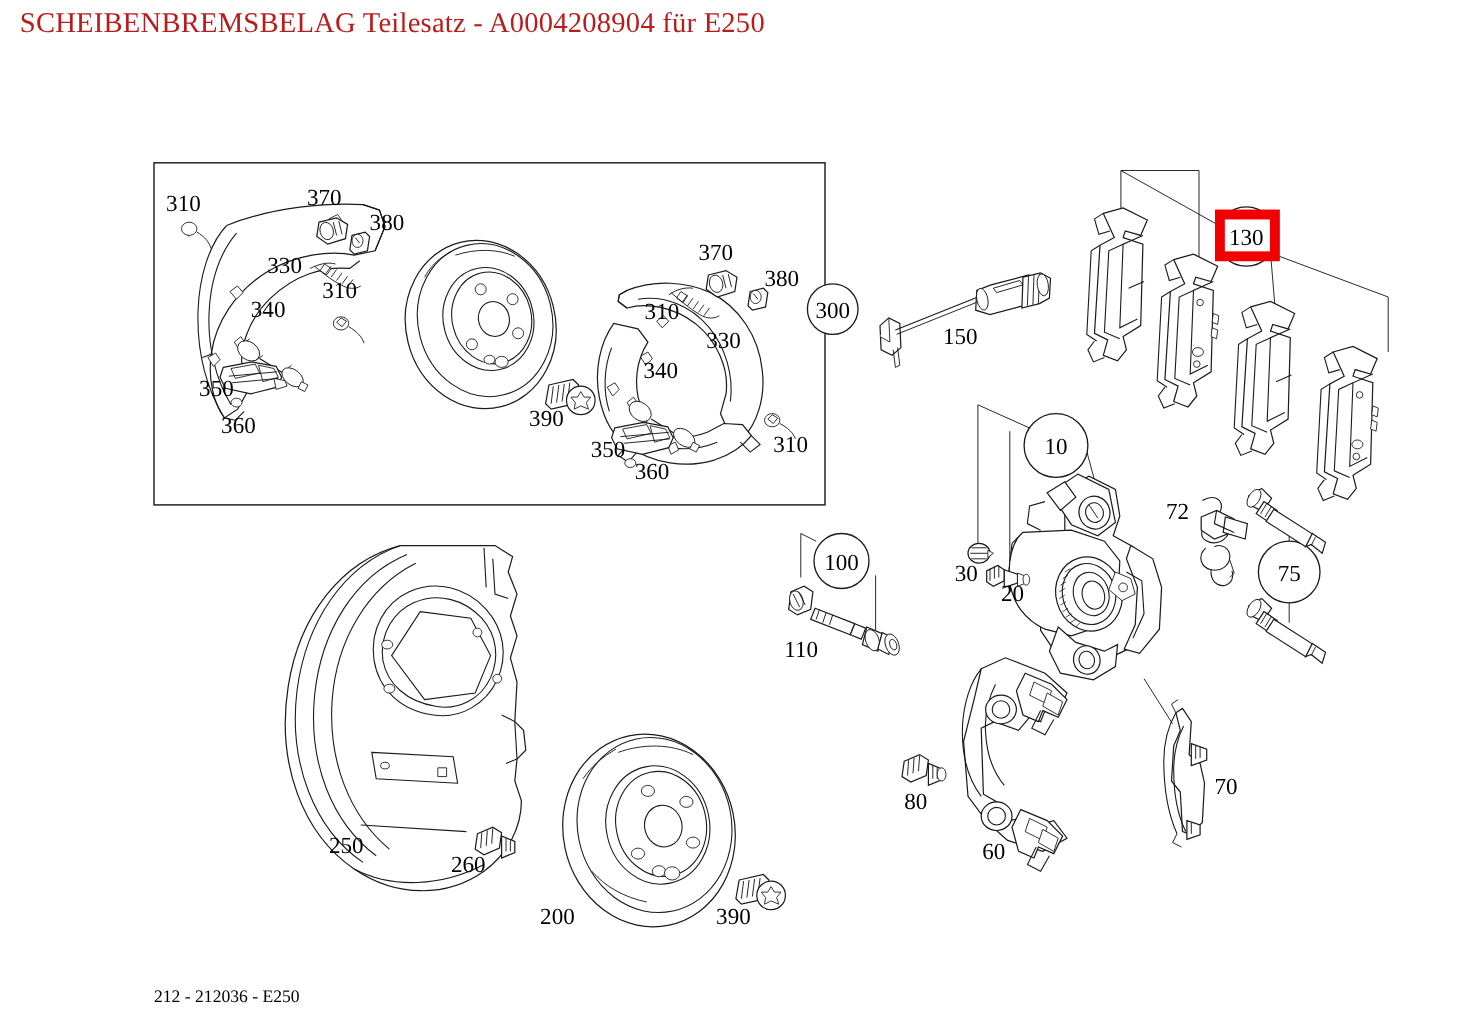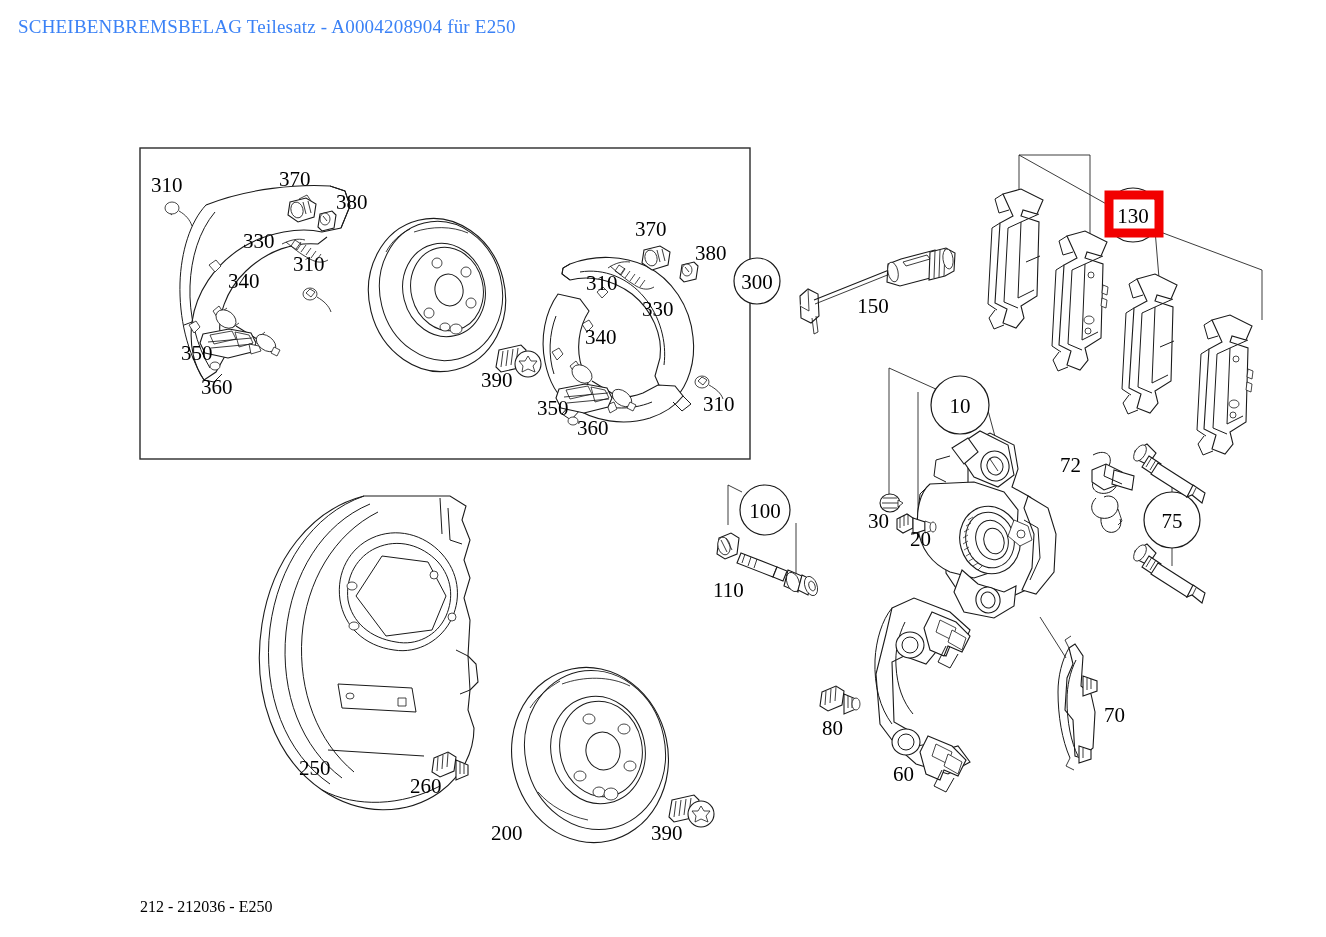--- a/index.html
+++ b/index.html
@@ -18,24 +18,24 @@
   }
   #page {
     position: absolute;
     inset: 0;
     width: 1326px;
     height: 937px;
   }
   .page-title {
     position: absolute;
     left: 18px;
-    top: 16px;
-    font-size: 19px;
+    top: 6px;
+    font-size: 26px;
     font-family: "Liberation Serif", serif;
-    color: #3b82f6;
+    color: #b91c1c;
     white-space: nowrap;
     letter-spacing: 0.2px;
   }
   .page-footer {
     position: absolute;
     left: 140px;
     top: 898px;
     font-size: 16px;
     font-family: "Liberation Serif", serif;
     color: #000000;

